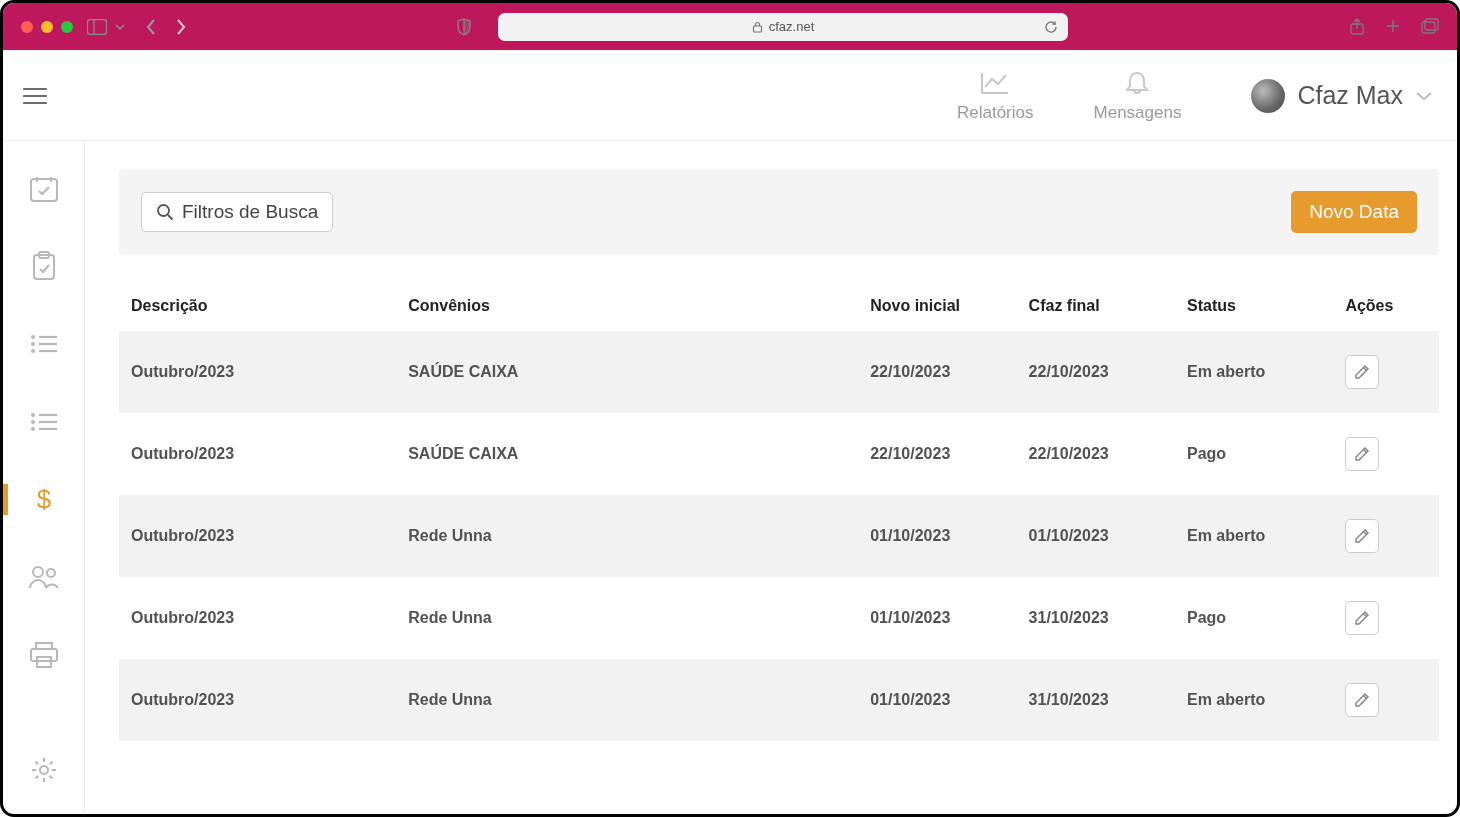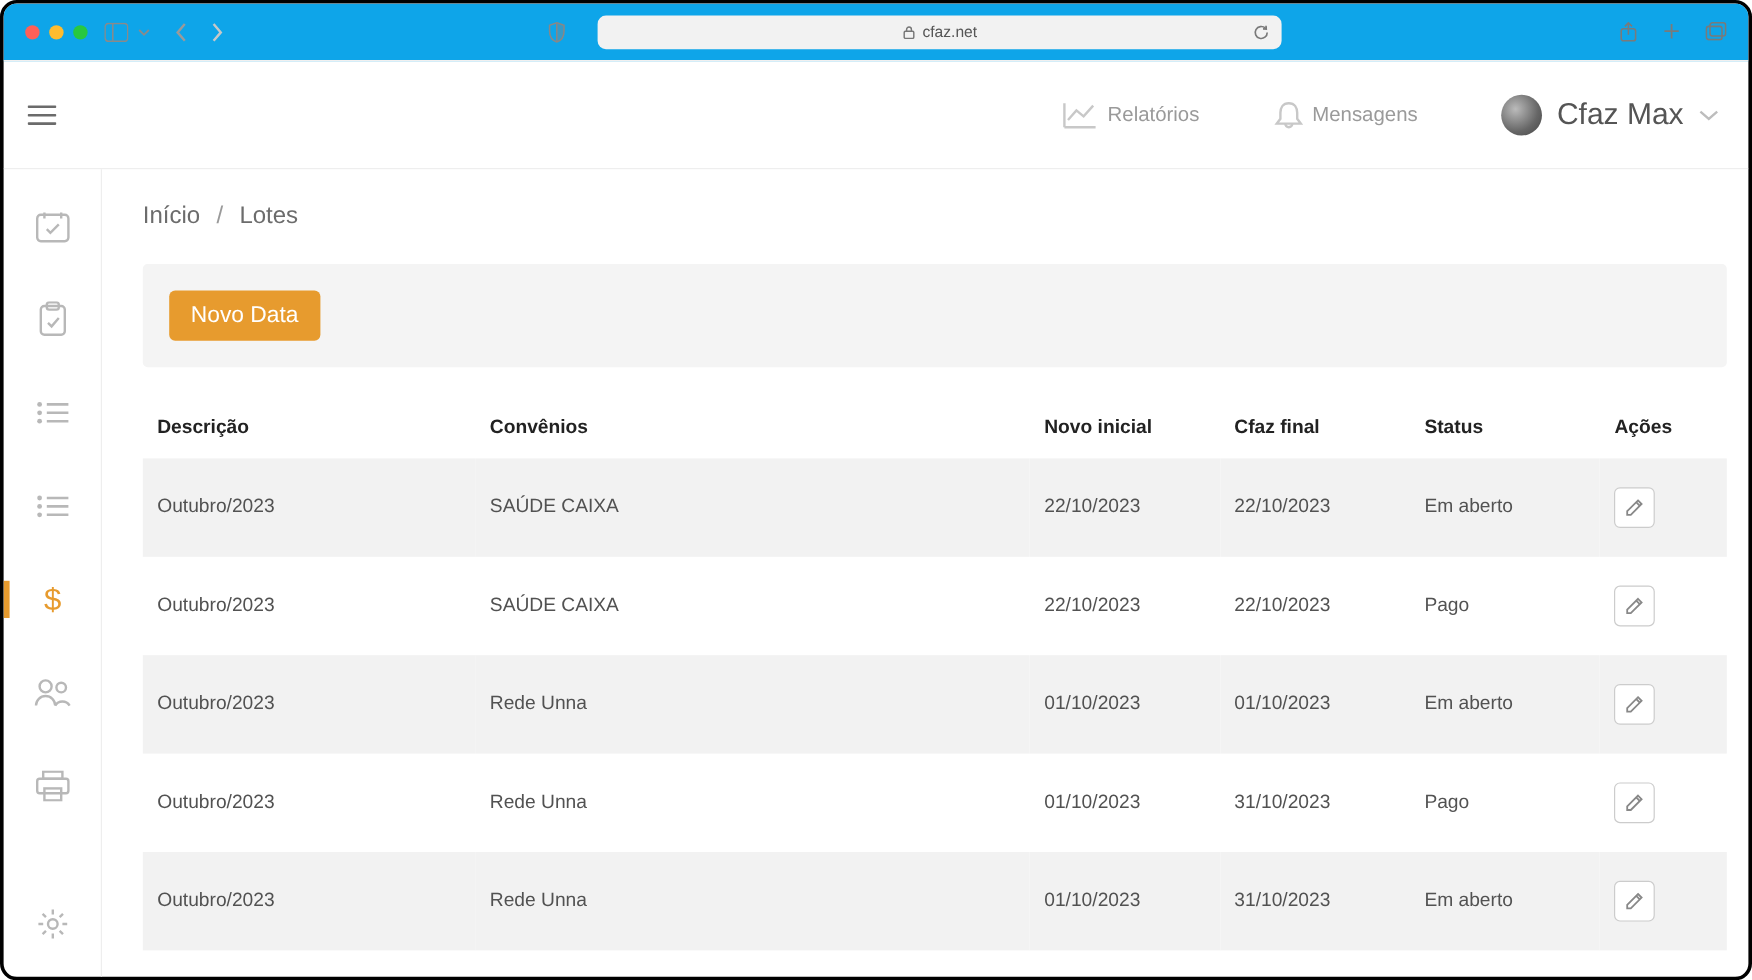--- a/index.html
+++ b/index.html
@@ -10,21 +10,21 @@
   height: 817px;
   overflow: hidden;
   border: 3px solid #000;
   border-radius: 14px;
   position: relative;
 }
 
 
 .browser-chrome {
   height: 48px;
-  background: #0ea5e9;
+  background: #be185d;
   display: flex;
   align-items: center;
   padding: 0 18px;
   gap: 14px;
   border-bottom: 1px solid #f0f0f0;
 }
 .traffic-lights { display: flex; gap: 8px; }
 .traffic-lights .dot {
   width: 12px; height: 12px; border-radius: 50%;
 }
@@ -78,21 +78,21 @@
   margin-left: 20px;
 }
 .logo .accent { color: #e79b2e; }
 .header-icons {
   margin-left:auto;
   display:flex;
   gap:60px;
   align-items:flex-start;
 }
 .header-icon-item {
-  display:flex; flex-direction:row; align-items:center;
+  display:flex; flex-direction:column; align-items:center;
   color:#9a9a9a;
   gap:6px;
 }
 .header-icon-item span { font-size:17px; }
 .user-chip {
   display:flex; align-items:center; gap:12px;
   margin-left:70px;
   color:#555;
   font-size:25px;
 }
@@ -177,20 +177,21 @@
 thead th {
   text-align:left;
   font-weight:700;
   color:#222;
   padding: 16px 12px;
 }
 tbody td {
   padding: 24px 12px;
   color:#525252;
   vertical-align: middle;
+  font-weight: bold;
 }
 tbody tr:nth-child(odd) { background:#f2f2f2; }
 .edit-btn {
   width:34px; height:34px;
   border:1px solid #ccc;
   border-radius:5px;
   background:#fff;
   display:inline-flex; align-items:center; justify-content:center;
   color:#888;
   cursor:pointer;
@@ -362,27 +363,29 @@
     <div class="spacer"></div>
     <div class="side-item" style="margin-bottom:24px;">
       <svg width="28" height="28" viewBox="0 0 28 28">
           <circle cx="14" cy="14" r="4" fill="none" stroke="currentColor" stroke-width="2"></circle>
           <path d="M14 2 V6 M14 22 V26 M2 14 H6 M22 14 H26 M5.5 5.5 L8.3 8.3 M19.7 19.7 L22.5 22.5 M22.5 5.5 L19.7 8.3 M8.3 19.7 L5.5 22.5" stroke="currentColor" stroke-width="2"></path>
         </svg>
     </div>
   </div>
 
   <div class="content">
-    <div class="breadcrumb">
-      <span>Início</span>
-      <span class="sep">/</span>
-      <span>Lotes</span>
-    </div>
 
     <div class="toolbar">
+      <button class="filter-btn">
+        <svg width="18" height="18" viewBox="0 0 18 18">
+            <circle cx="7.5" cy="7.5" r="5.5" fill="none" stroke="#555" stroke-width="1.8"></circle>
+            <path d="M12 12 L16.5 16.5" stroke="#555" stroke-width="1.8"></path>
+          </svg>
+        <span>Filtros de Busca</span>
+      </button>
       <button class="primary-btn">Novo Data</button>
     </div>
 
     <table>
       <colgroup>
         <col style="width:21%">
           <col style="width:35%">
           <col style="width:12%">
           <col style="width:12%">
           <col style="width:12%">

